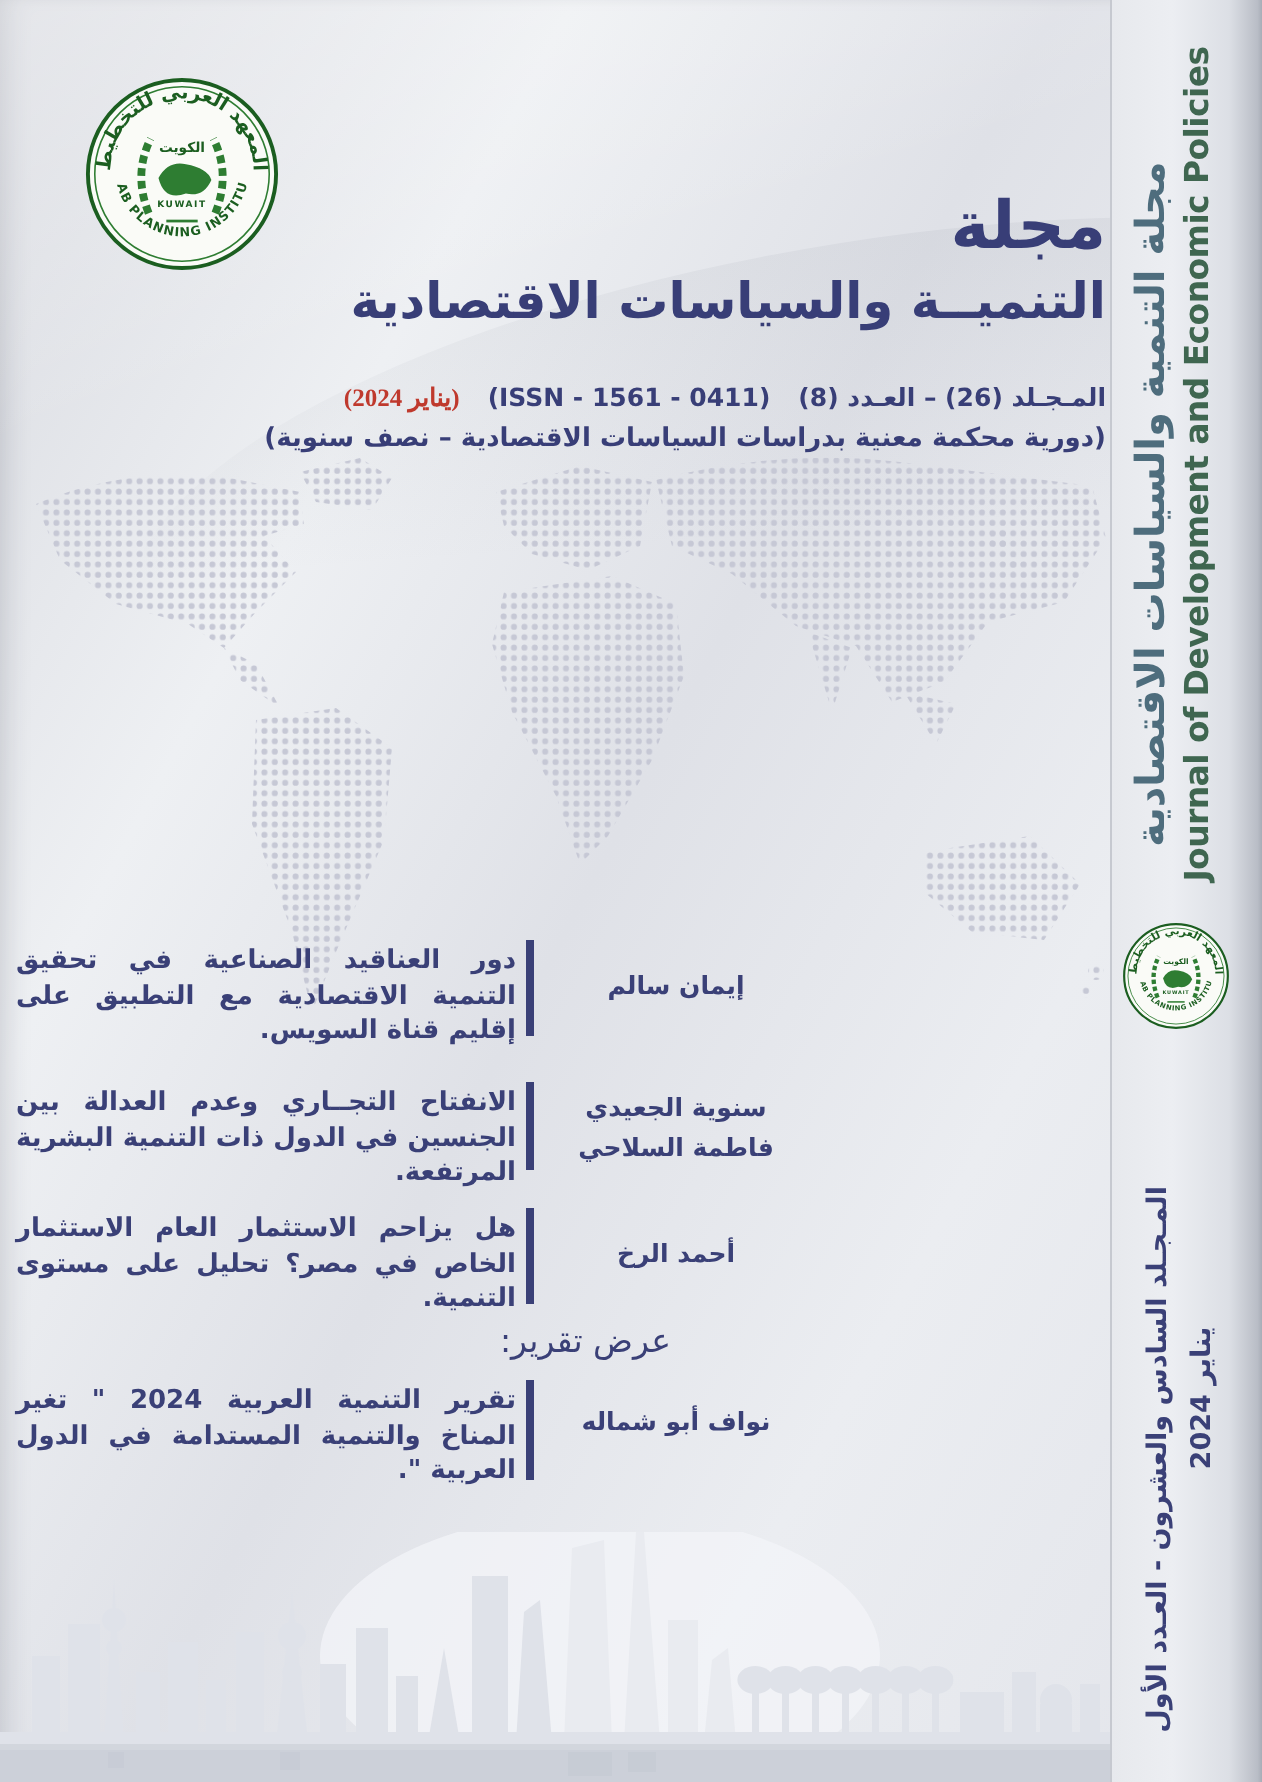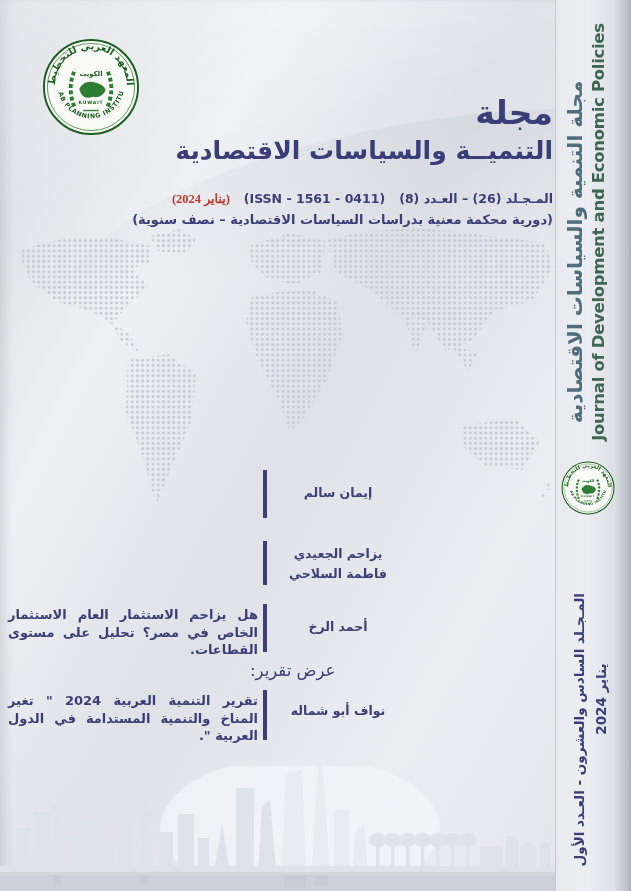--- a/index.html
+++ b/index.html
@@ -178,28 +178,30 @@
     <div class="t1">مجلة</div>
     <div class="t2">التنميــة والسياسات الاقتصادية</div>
   </div>
 
   <div class="meta">
     <span>المـجـلد (26) – العـدد (8)</span><span class="gap"></span><span dir="ltr">(ISSN - 1561 - 0411)</span><span class="gap"></span><span class="red">(يناير 2024)</span>
   </div>
 
   <div class="subtitle">(دورية محكمة معنية بدراسات السياسات الاقتصادية – نصف سنوية)</div>
 
+  <div class="art-title" style="top:472px;">دور العناقيد الصناعية في تحقيق التنمية الاقتصادية مع التطبيق على إقليم قناة السويس.</div>
   <div class="divider" style="top:470px;height:48px;"></div>
   <div class="art-author" style="top:485px;">إيمان سالم</div>
 
+  <div class="art-title" style="top:543px;">الانفتاح التجــاري وعدم العدالة بين الجنسين في الدول ذات التنمية البشرية المرتفعة.</div>
   <div class="divider" style="top:541px;height:44px;"></div>
-  <div class="art-author" style="top:546px;">يزاحم الجعيدي</div>
+  <div class="art-author" style="top:546px;">سنوية الجعيدي</div>
   <div class="art-author" style="top:566px;">فاطمة السلاحي</div>
 
-  <div class="art-title" style="top:606px;">هل يزاحم الاستثمار العام الاستثمار الخاص في مصر؟ تحليل على مستوى القطاعات.</div>
+  <div class="art-title" style="top:606px;">هل يزاحم الاستثمار العام الاستثمار الخاص في مصر؟ تحليل على مستوى التنمية.</div>
   <div class="divider" style="top:604px;height:48px;"></div>
   <div class="art-author" style="top:619px;">أحمد الرخ</div>
 
   <div class="report-heading">عرض تقرير:</div>
   <div class="art-title" style="top:692px;">تقرير التنمية العربية 2024 " تغير المناخ والتنمية المستدامة في الدول العربية ".</div>
   <div class="divider" style="top:690px;height:50px;"></div>
   <div class="art-author" style="top:703px;">نواف أبو شماله</div>
 
 </div>
 

